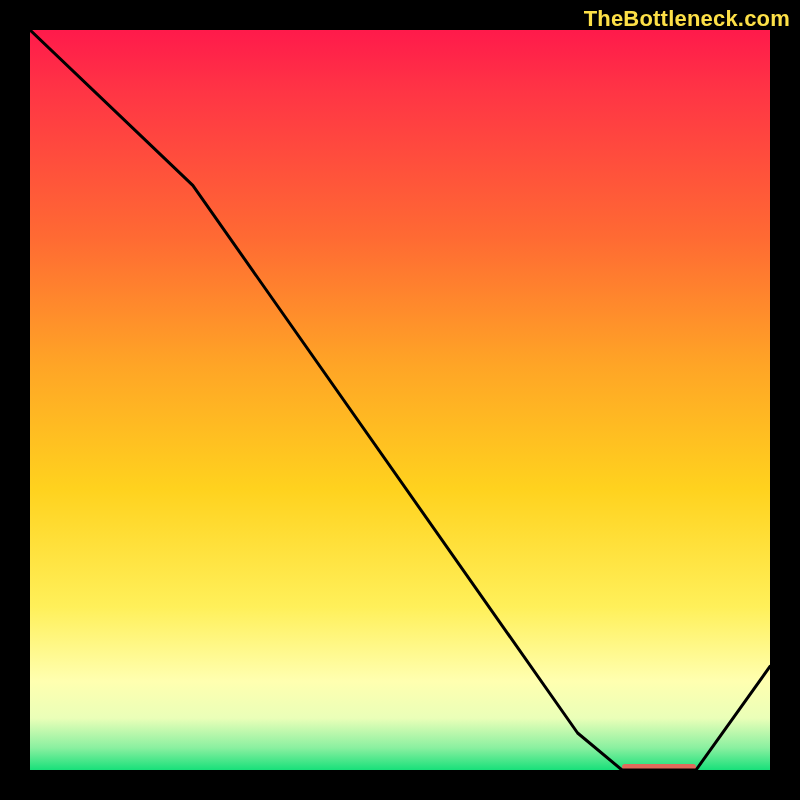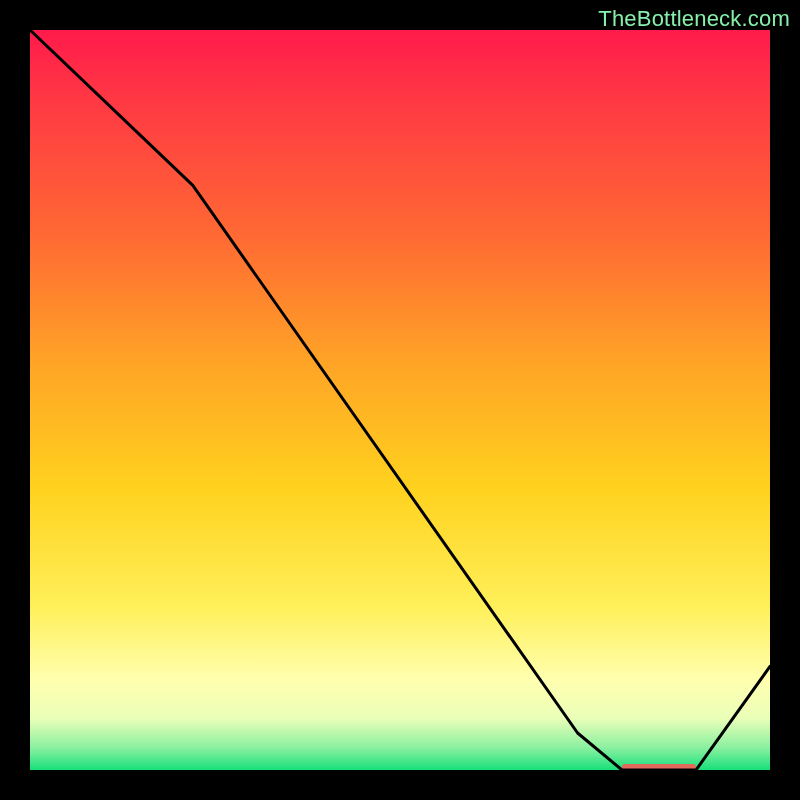--- a/index.html
+++ b/index.html
@@ -14,23 +14,23 @@
   .frame {
     position: relative;
     width: 800px;
     height: 800px;
     background: #000;
   }
   .watermark {
     position: absolute;
     top: 6px;
     right: 10px;
-    color: #86efac;
+    color: #fde047;
     font-size: 22px;
-    font-weight: normal;
+    font-weight: bold;
     letter-spacing: 0.2px;
     user-select: none;
   }
   .plot-area {
     position: absolute;
     left: 30px;
     top: 30px;
     width: 740px;
     height: 740px;
     overflow: hidden;

